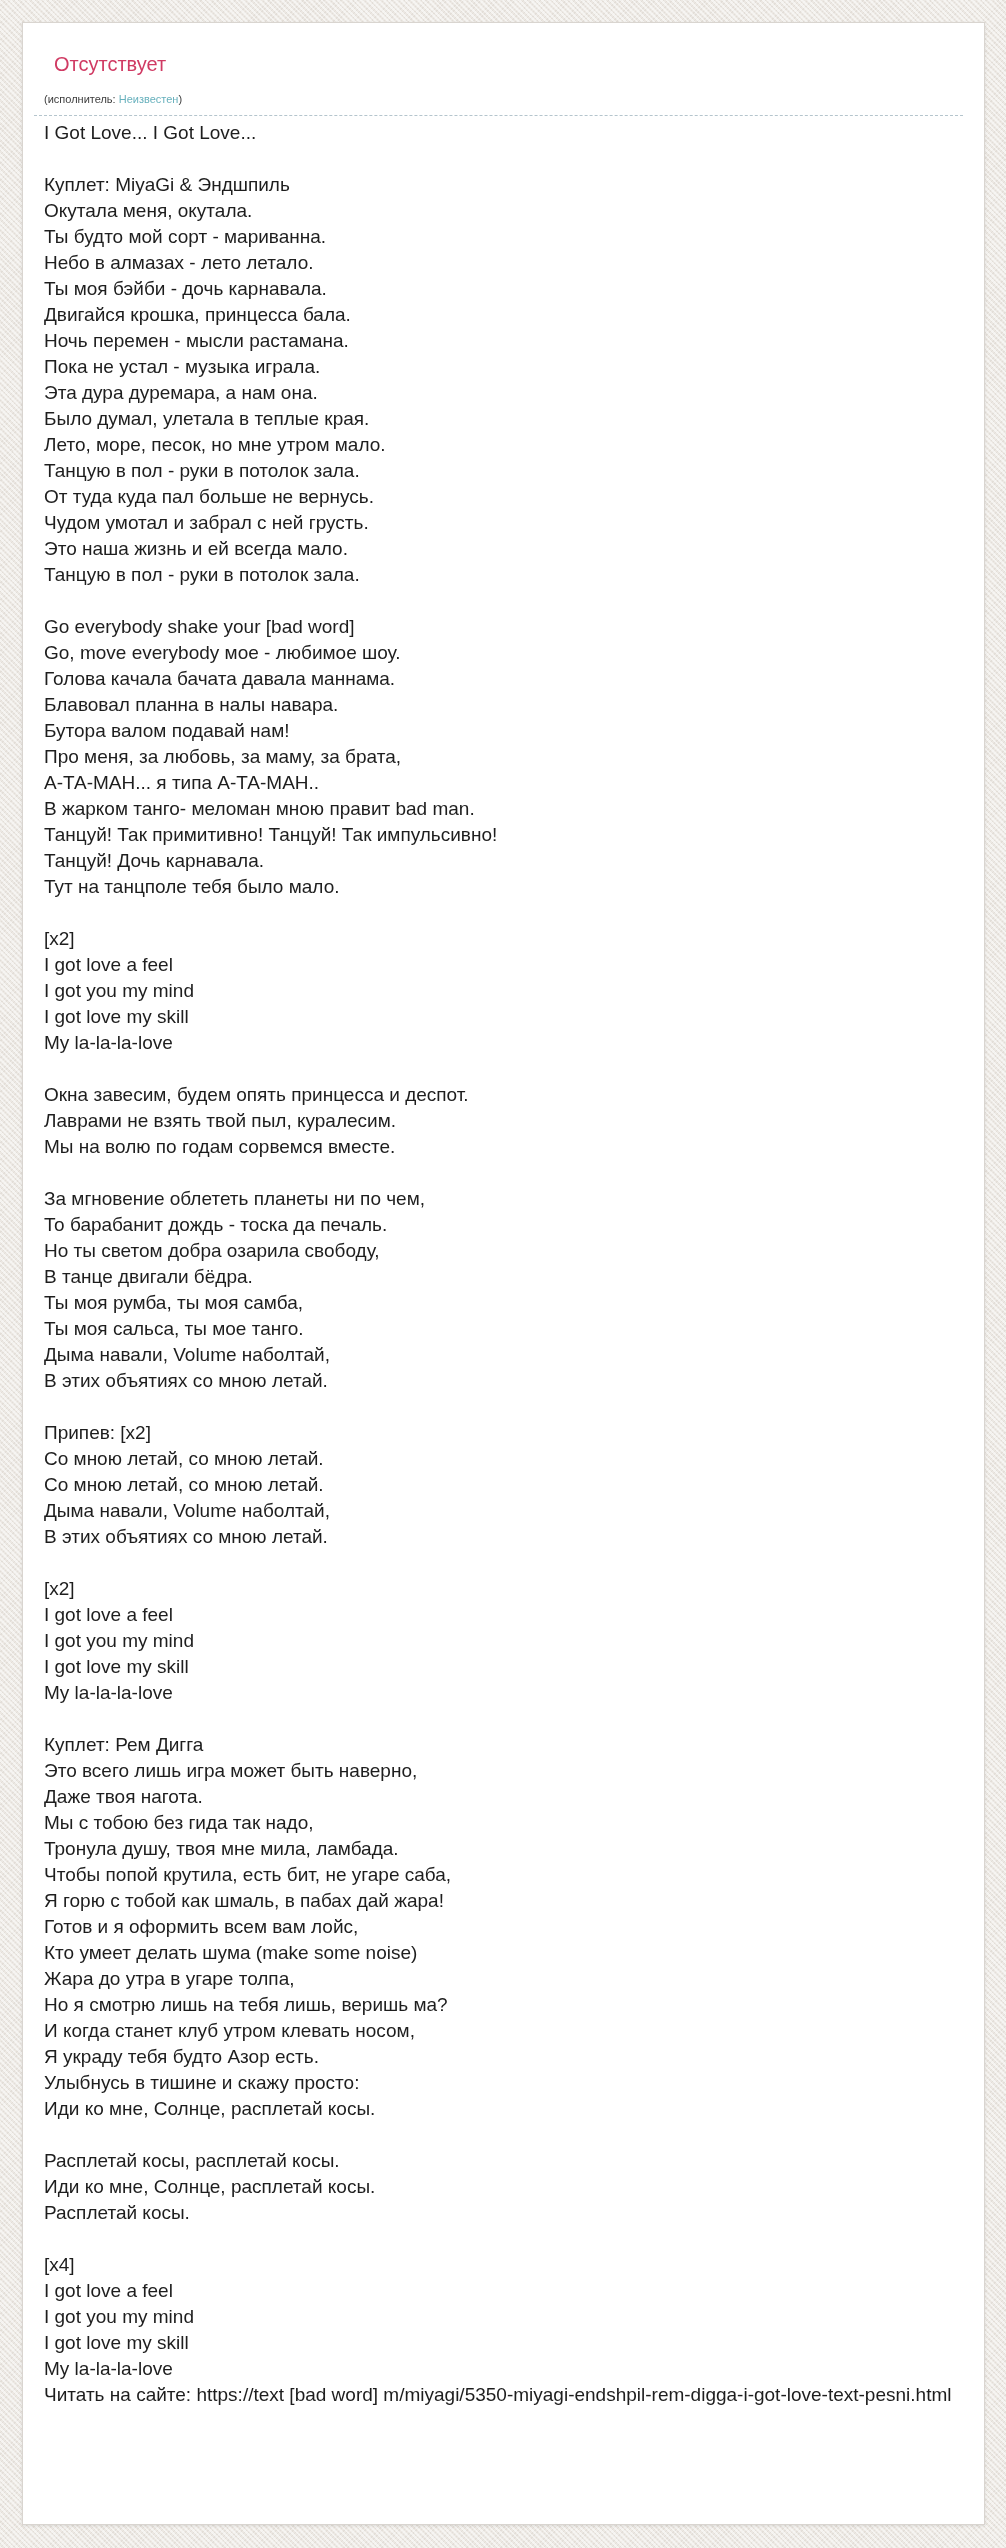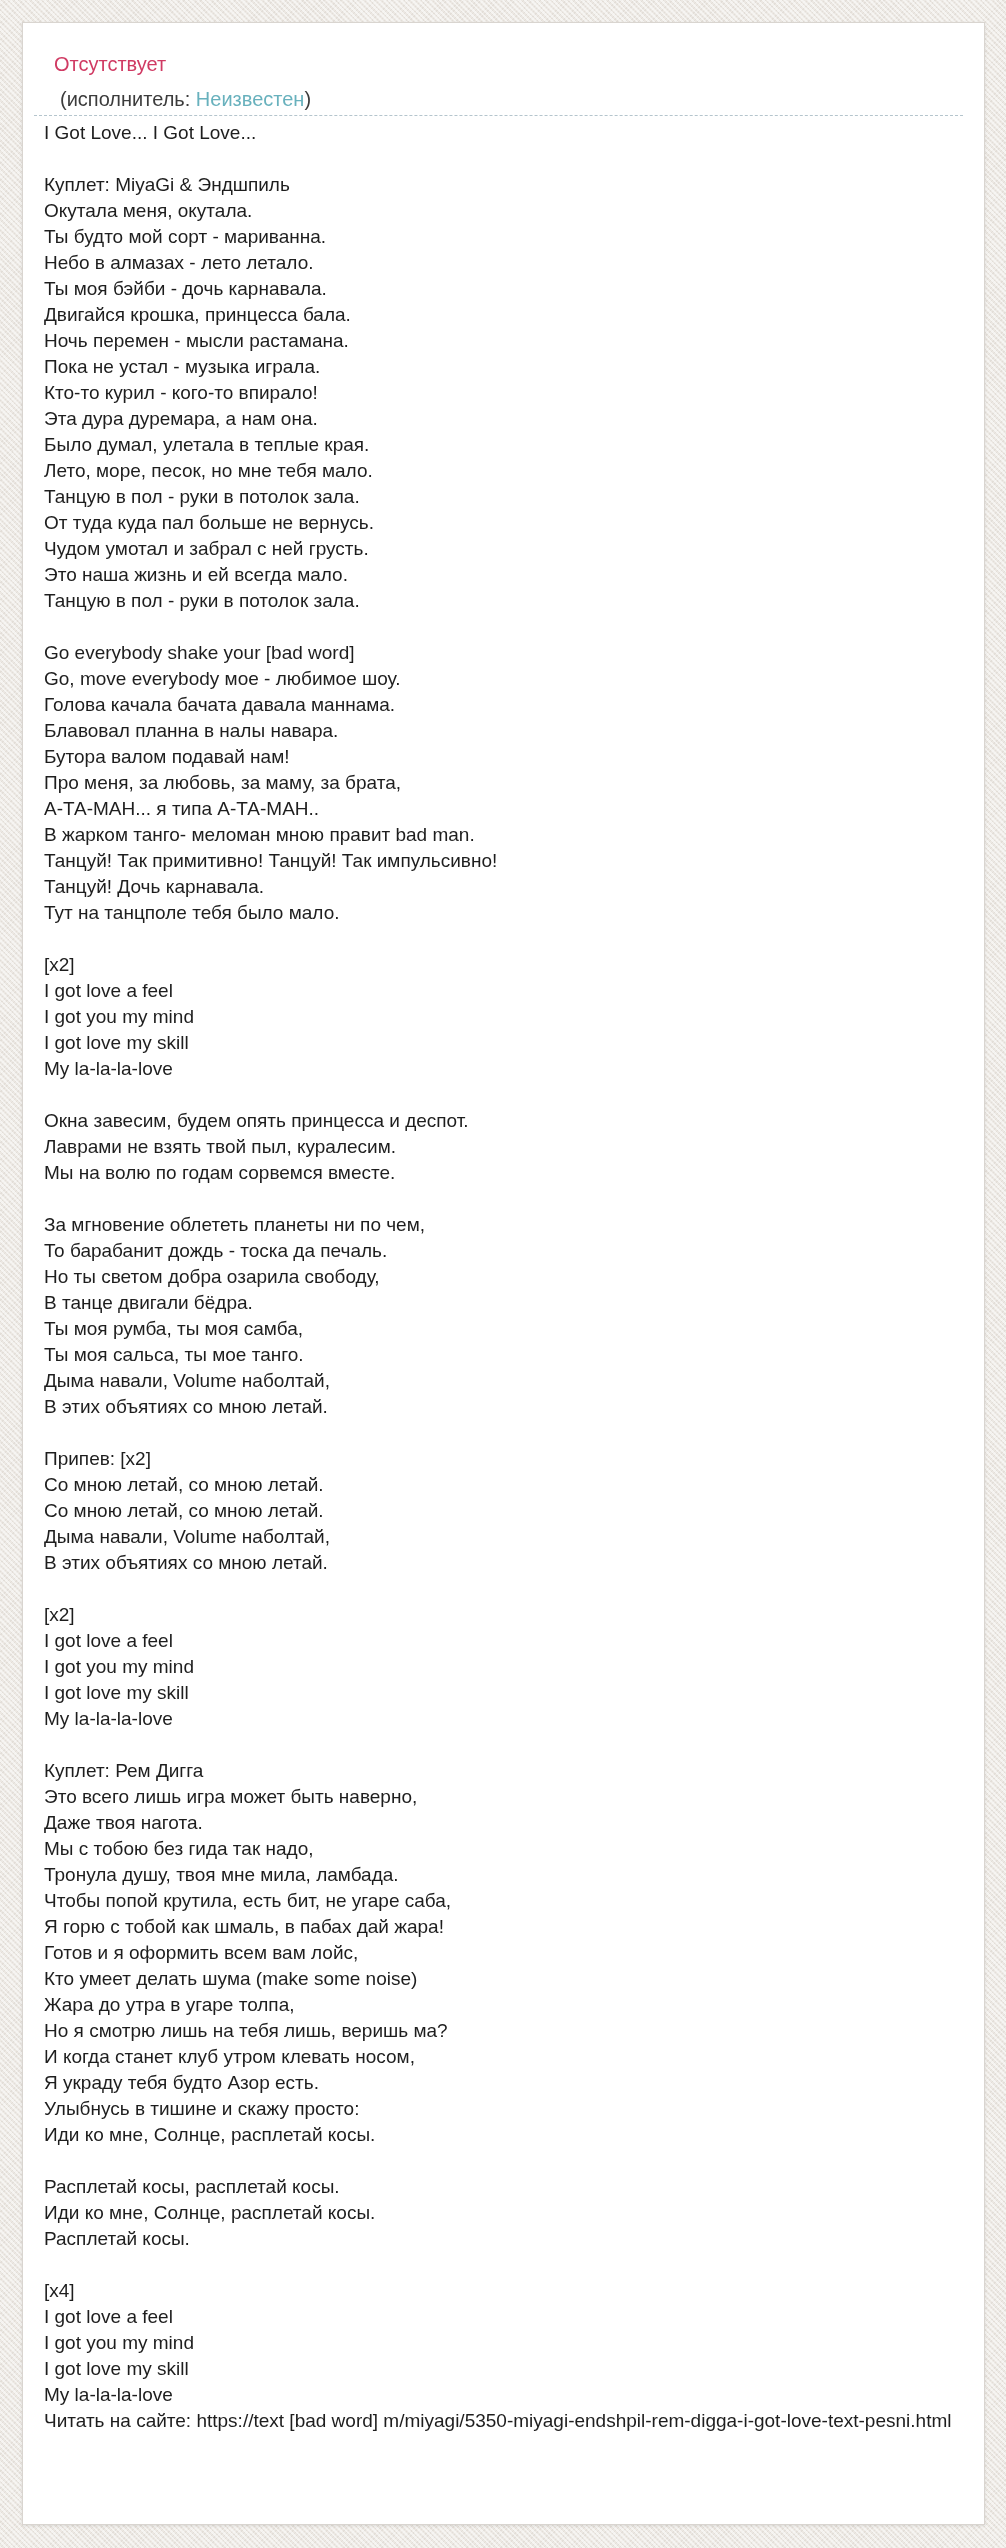--- a/index.html
+++ b/index.html
@@ -32,23 +32,22 @@
     border-bottom:1px dashed var(--separator-color);
     margin-left:-10px;
     padding:0 0 5px 10px;
   }
   .song-title{
     margin:10px;
     font-size:20px;line-height:29px;font-weight:400;
     color:var(--title-color);
   }
   .artist-line{
-    font-size:20px;line-height:21px;
+    font-size:11px;line-height:21px;
     color:var(--muted-color);
-    margin-left:16px;
   }
   .artist-line a{
     color:var(--link-color);
     text-decoration:none;
     cursor:pointer;
   }
   .lyrics{
     margin-top:4px;
     font-size:19px;line-height:26px;
     color:var(--text-color);
@@ -71,24 +70,23 @@
       <div class="line">I Got Love... I Got Love...</div>
       <div class="line"></div>
       <div class="line">Куплет: MiyaGi &amp; Эндшпиль</div>
       <div class="line">Окутала меня, окутала.</div>
       <div class="line">Ты будто мой сорт - мариванна.</div>
       <div class="line">Небо в алмазах - лето летало.</div>
       <div class="line">Ты моя бэйби - дочь карнавала.</div>
       <div class="line">Двигайся крошка, принцесса бала.</div>
       <div class="line">Ночь перемен - мысли растамана.</div>
       <div class="line">Пока не устал - музыка играла.</div>
-      <div class="line">Кто-то курил - кого-то впирало!</div>
       <div class="line">Эта дура дуремара, а нам она.</div>
       <div class="line">Было думал, улетала в теплые края.</div>
-      <div class="line">Лето, море, песок, но мне тебя мало.</div>
+      <div class="line">Лето, море, песок, но мне утром мало.</div>
       <div class="line">Танцую в пол - руки в потолок зала.</div>
       <div class="line">От туда куда пал больше не вернусь.</div>
       <div class="line">Чудом умотал и забрал с ней грусть.</div>
       <div class="line">Это наша жизнь и ей всегда мало.</div>
       <div class="line">Танцую в пол - руки в потолок зала.</div>
       <div class="line"></div>
       <div class="line">Go everybody shake your [bad word]</div>
       <div class="line">Go, move everybody мое - любимое шоу.</div>
       <div class="line">Голова качала бачата давала маннама.</div>
       <div class="line">Блавовал планна в налы навара.</div>

